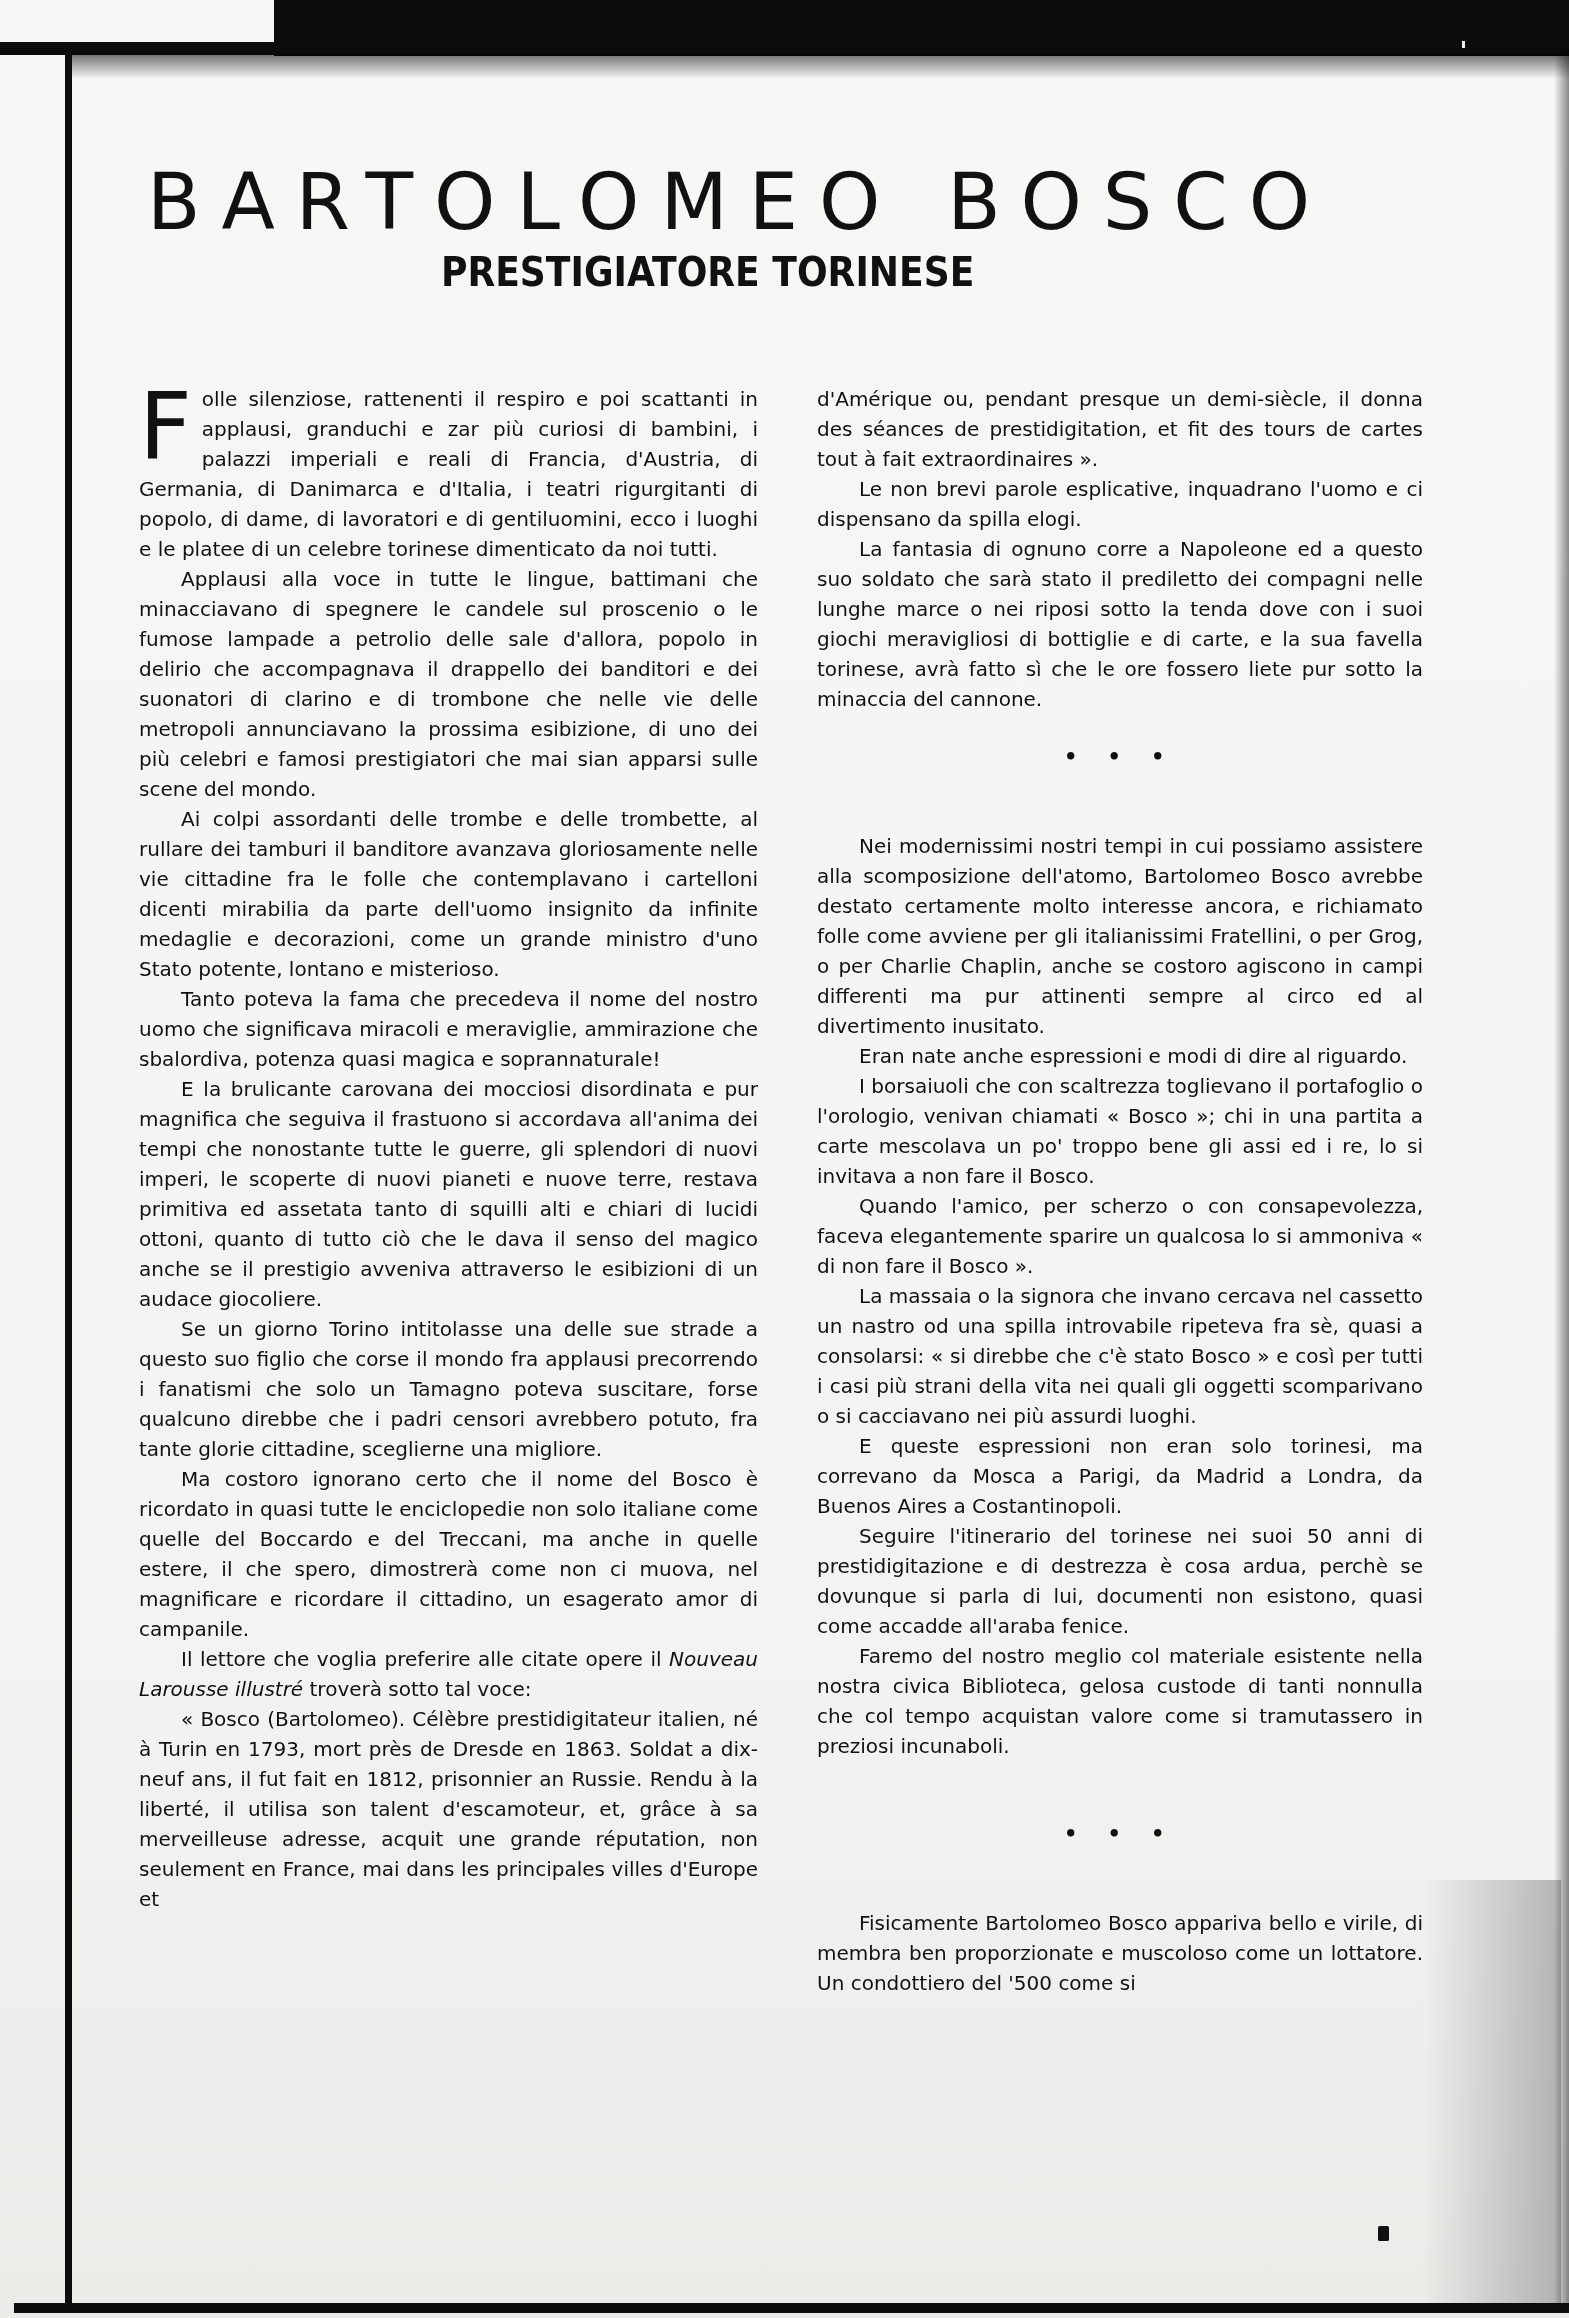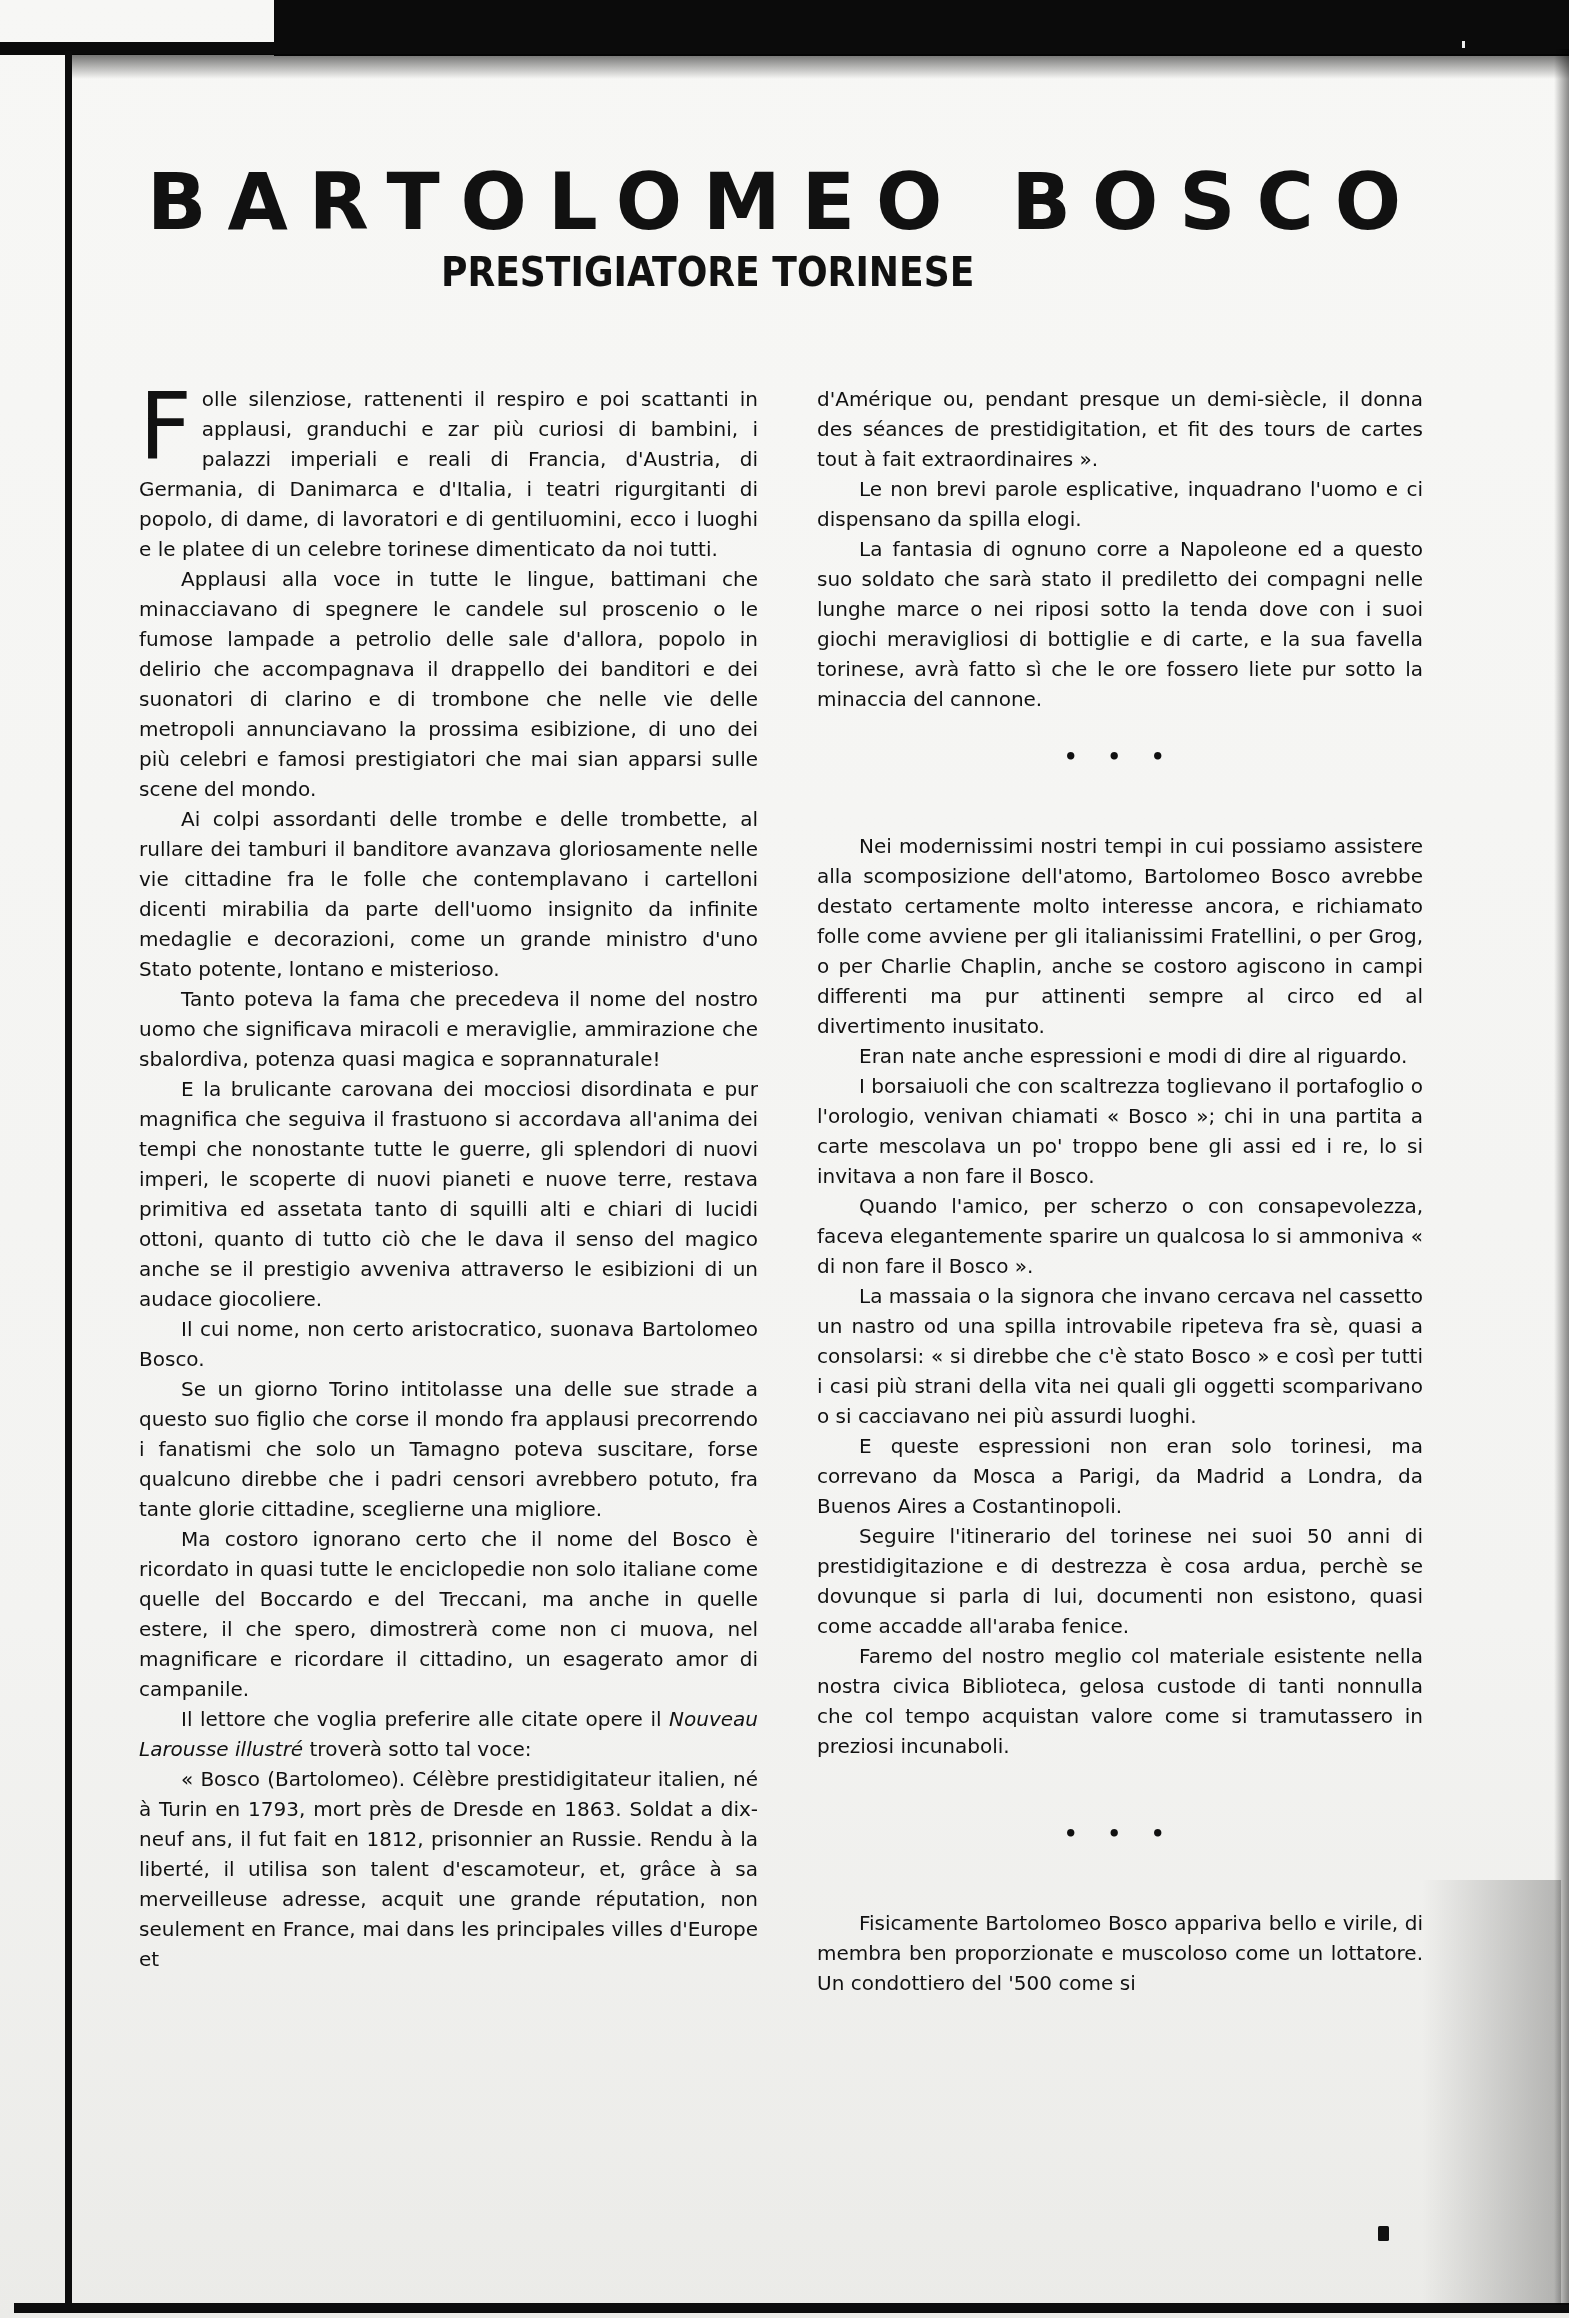--- a/index.html
+++ b/index.html
@@ -33,21 +33,21 @@
   .right-edge {
     position:absolute; left:1554px; top:49px; width:14.7px; height:2256px;
     background:linear-gradient(90deg,rgba(0,0,0,0.0),rgba(0,0,0,0.45));
   }
   .right-shade {
     position:absolute; left:1422px; top:1880px; width:139px; height:425px;
     background:linear-gradient(90deg,rgba(0,0,0,0),rgba(0,0,0,0.25));
   }
   .title {
     position:absolute; left:147px; top:105px; width:1259px;
-    font-family:"DejaVu Sans", sans-serif; font-weight:bold;
+    font-family:"DejaVu Sans", sans-serif; font-weight:normal;
     font-size:78px; letter-spacing:21px; line-height:90px; white-space:nowrap;
   }
   .subtitle {
     position:absolute; left:441px; top:214px; width:654px;
     font-family:"DejaVu Sans", sans-serif; font-weight:bold;
     font-size:41px; line-height:49px; transform:scaleX(0.88); transform-origin:left top;
     white-space:nowrap;
   }
   .column {
     position:absolute; top:384px;
@@ -92,21 +92,20 @@
 
 <h1 class="title">BARTOLOMEO BOSCO</h1>
 <h2 class="subtitle">PRESTIGIATORE TORINESE</h2>
 
 <div class="column col-left">
   <p class="noindent"><span class="dropcap">F</span><span>olle silenziose, rattenenti il respiro e poi scattanti in applausi, granduchi e zar più curiosi di bambini, i palazzi imperiali e reali di Francia, d'Austria, di Germania, di Danimarca e d'Italia, i teatri rigurgitanti di popolo, di dame, di lavoratori e di gentiluomini, ecco i luoghi e le platee di un celebre torinese dimenticato da noi tutti.</span></p>
   <p>Applausi alla voce in tutte le lingue, battimani che minacciavano di spegnere le candele sul proscenio o le fumose lampade a petrolio delle sale d'allora, popolo in delirio che accompagnava il drappello dei banditori e dei suonatori di clarino e di trombone che nelle vie delle metropoli annunciavano la prossima esibizione, di uno dei più celebri e famosi prestigiatori che mai sian apparsi sulle scene del mondo.</p>
   <p>Ai colpi assordanti delle trombe e delle trombette, al rullare dei tamburi il banditore avanzava gloriosamente nelle vie cittadine fra le folle che contemplavano i cartelloni dicenti mirabilia da parte dell'uomo insignito da infinite medaglie e decorazioni, come un grande ministro d'uno Stato potente, lontano e misterioso.</p>
   <p>Tanto poteva la fama che precedeva il nome del nostro uomo che significava miracoli e meraviglie, ammirazione che sbalordiva, potenza quasi magica e soprannaturale!</p>
   <p>E la brulicante carovana dei mocciosi disordinata e pur magnifica che seguiva il frastuono si accordava all'anima dei tempi che nonostante tutte le guerre, gli splendori di nuovi imperi, le scoperte di nuovi pianeti e nuove terre, restava primitiva ed assetata tanto di squilli alti e chiari di lucidi ottoni, quanto di tutto ciò che le dava il senso del magico anche se il prestigio avveniva attraverso le esibizioni di un audace giocoliere.</p>
-  <p>Il cui nome, non certo aristocratico, suonava Bartolomeo Bosco.</p>
   <p>Se un giorno Torino intitolasse una delle sue strade a questo suo figlio che corse il mondo fra applausi precorrendo i fanatismi che solo un Tamagno poteva suscitare, forse qualcuno direbbe che i padri censori avrebbero potuto, fra tante glorie cittadine, sceglierne una migliore.</p>
   <p>Ma costoro ignorano certo che il nome del Bosco è ricordato in quasi tutte le enciclopedie non solo italiane come quelle del Boccardo e del Treccani, ma anche in quelle estere, il che spero, dimostrerà come non ci muova, nel magnificare e ricordare il cittadino, un esagerato amor di campanile.</p>
   <p><span>Il lettore che voglia preferire alle citate opere il </span><em>Nouveau Larousse illustré</em><span> troverà sotto tal voce:</span></p>
   <p>« Bosco (Bartolomeo). Célèbre prestidigitateur italien, né à Turin en 1793, mort près de Dresde en 1863. Soldat a dix-neuf ans, il fut fait en 1812, prisonnier an Russie. Rendu à la liberté, il utilisa son talent d'escamoteur, et, grâce à sa merveilleuse adresse, acquit une grande réputation, non seulement en France, mai dans les principales villes d'Europe et</p>
 </div>
 
 <div class="column col-right">
   <p class="noindent">d'Amérique ou, pendant presque un demi-siècle, il donna des séances de prestidigitation, et fit des tours de cartes tout à fait extraordinaires ».</p>
   <p>Le non brevi parole esplicative, inquadrano l'uomo e ci dispensano da spilla elogi.</p>
   <p>La fantasia di ognuno corre a Napoleone ed a questo suo soldato che sarà stato il prediletto dei compagni nelle lunghe marce o nei riposi sotto la tenda dove con i suoi giochi meravigliosi di bottiglie e di carte, e la sua favella torinese, avrà fatto sì che le ore fossero liete pur sotto la minaccia del cannone.</p>

